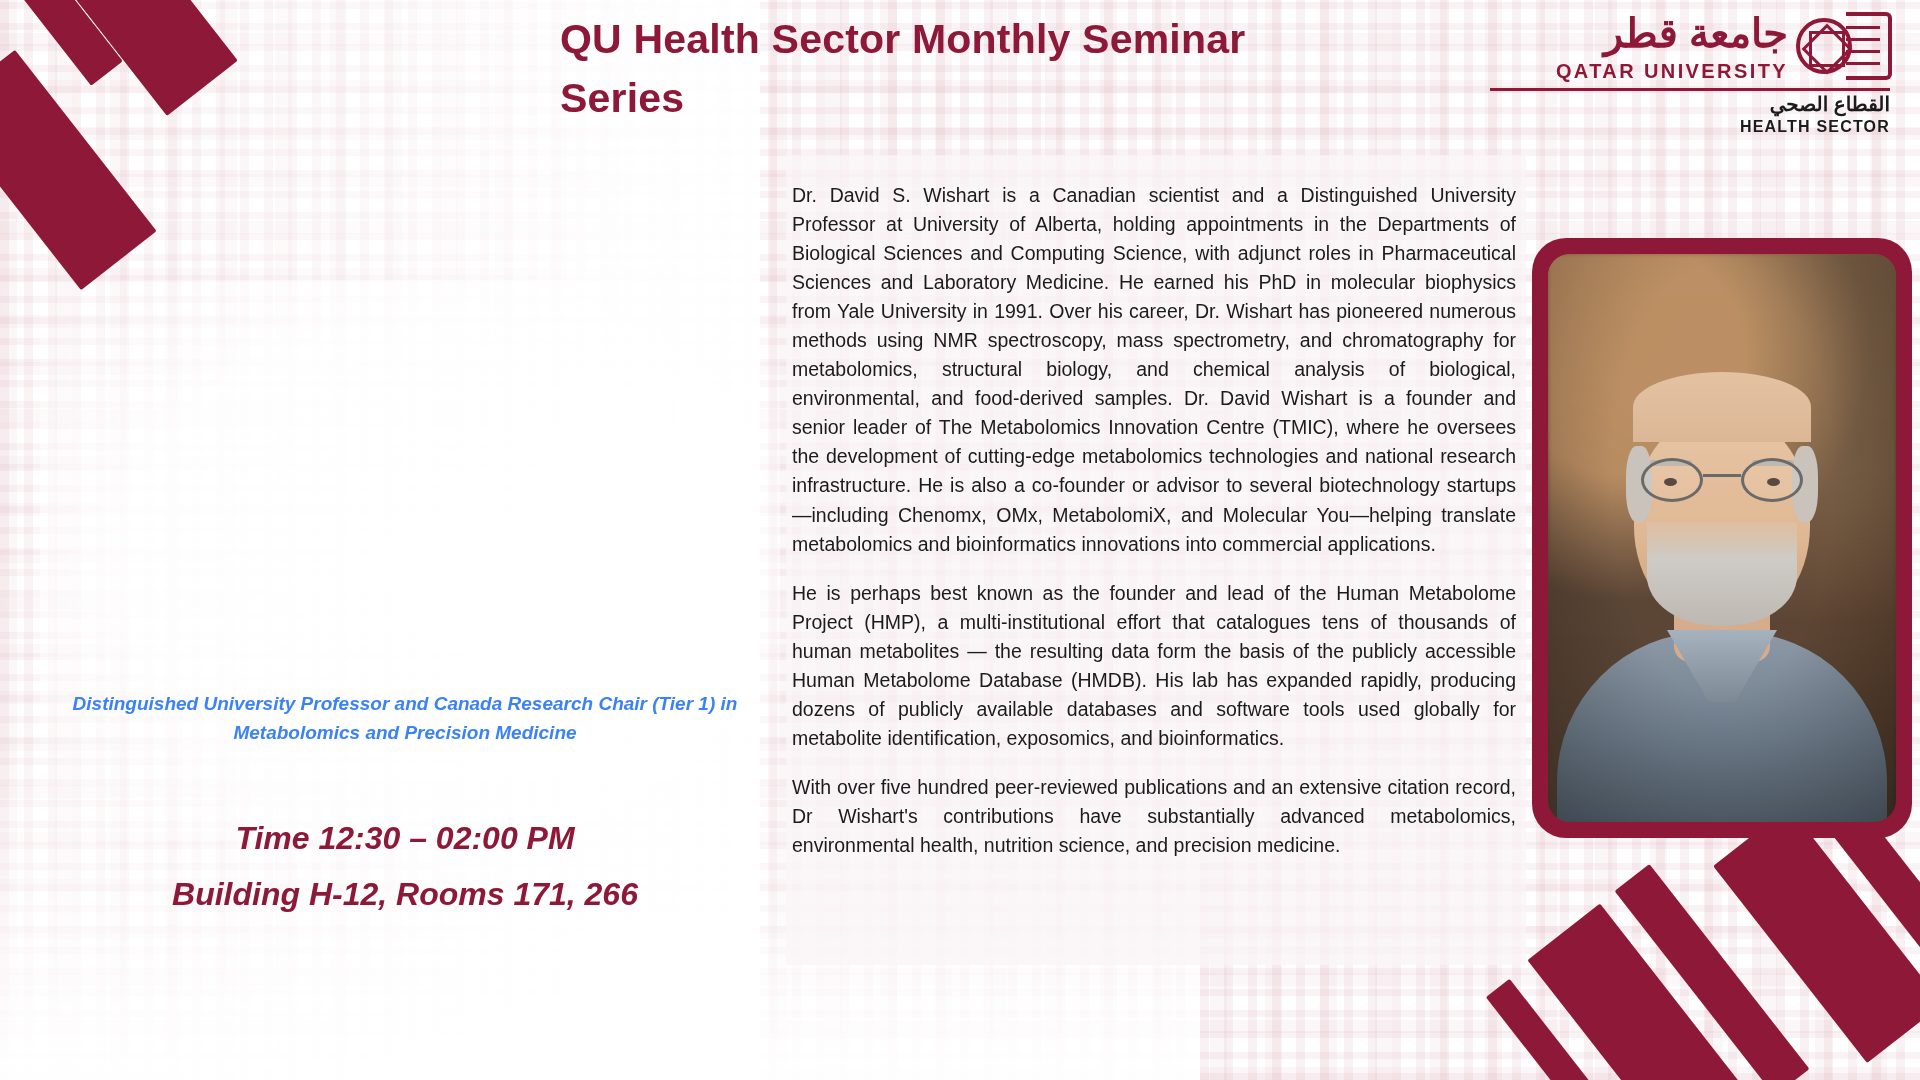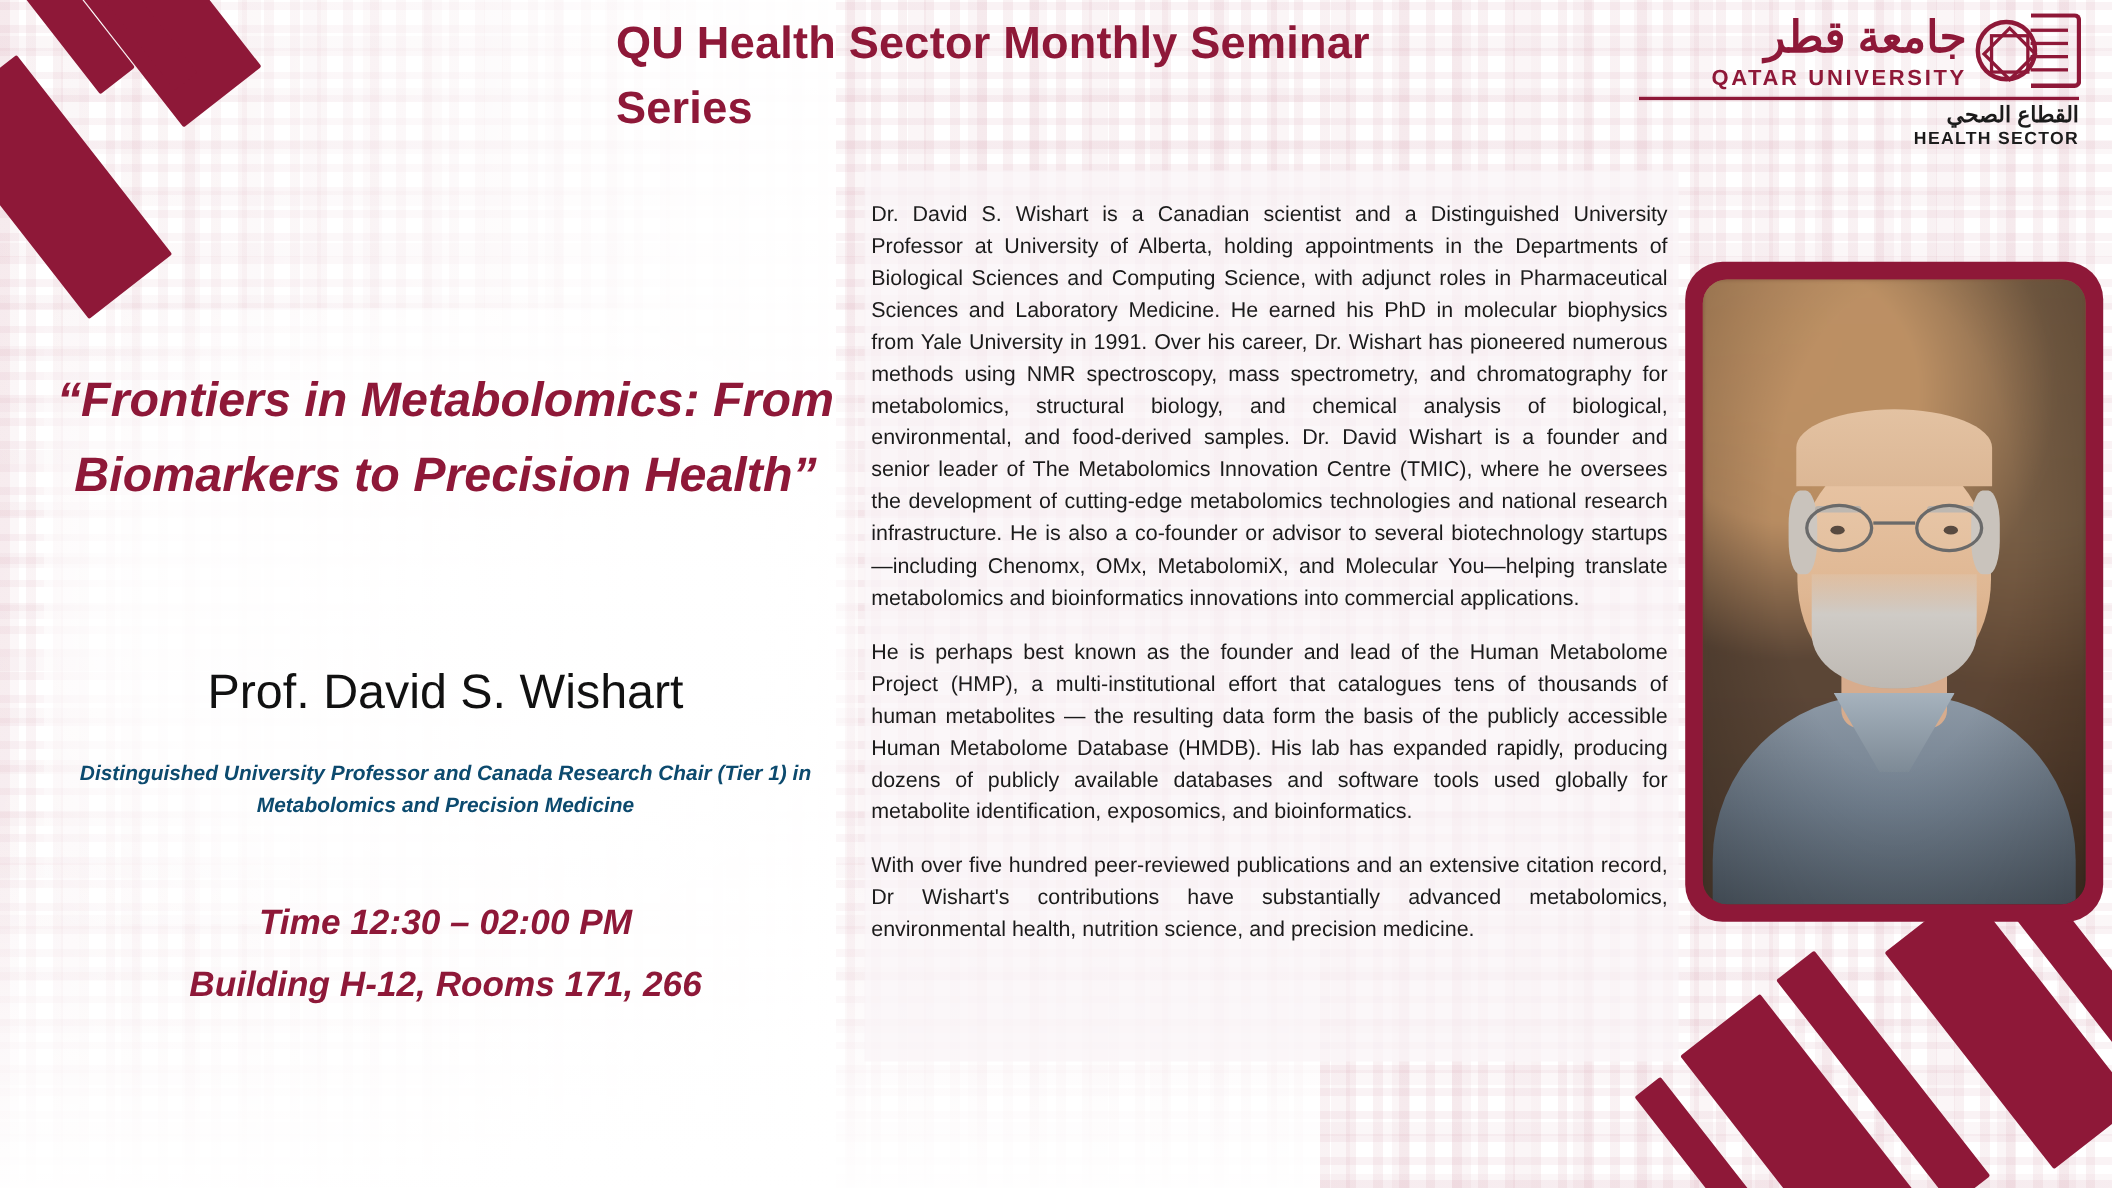--- a/index.html
+++ b/index.html
@@ -134,21 +134,21 @@
   }
   .speaker {
     position: absolute; left: 20px; top: 605px; width: 770px;
     text-align: center;
     color: #111111;
     font-size: 44px;
   }
   .speaker-sub {
     position: absolute; left: 60px; top: 690px; width: 690px;
     text-align: center;
-    color: #0c4a6e;
+    color: #3b82f6;
     font-size: 19px;
     font-style: italic;
     font-weight: bold;
     line-height: 1.5;
   }
   .when {
     position: absolute; left: 20px; top: 810px; width: 770px;
     text-align: center;
     color: #8e1838;
     font-size: 32px;
@@ -304,22 +304,20 @@
       <span class="star"></span>
       <span class="book"></span>
     </div>
     <div class="qu-ar">جامعة قطر</div>
     <div class="qu-en">QATAR UNIVERSITY</div>
     <div class="qu-rule"></div>
     <div class="hs-ar">القطاع الصحي</div>
     <div class="hs-en">HEALTH SECTOR</div>
   </div>
 
-  <div class="talk-title">“Frontiers in Metabolomics: From Biomarkers to Precision Health”</div>
-  <div class="speaker">Prof. David S. Wishart</div>
   <div class="speaker-sub">Distinguished University Professor and Canada Research Chair (Tier 1) in Metabolomics and Precision Medicine</div>
   <div class="when">
     <div>Time 12:30 – 02:00 PM</div>
     <div>Building H-12, Rooms 171, 266</div>
   </div>
 
   <div class="bio">
     <p>Dr. David S. Wishart is a Canadian scientist and a Distinguished University Professor at University of Alberta, holding appointments in the Departments of Biological Sciences and Computing Science, with adjunct roles in Pharmaceutical Sciences and Laboratory Medicine. He earned his PhD in molecular biophysics from Yale University in 1991. Over his career, Dr. Wishart has pioneered numerous methods using NMR spectroscopy, mass spectrometry, and chromatography for metabolomics, structural biology, and chemical analysis of biological, environmental, and food-derived samples.  Dr. David Wishart is a founder and senior leader of The Metabolomics Innovation Centre (TMIC), where he oversees the development of cutting-edge metabolomics technologies and national research infrastructure. He is also a co-founder or advisor to several biotechnology startups—including Chenomx, OMx, MetabolomiX, and Molecular You—helping translate metabolomics and bioinformatics innovations into commercial applications.</p>
     <p>He is perhaps best known as the founder and lead of the Human Metabolome Project (HMP), a multi-institutional effort that catalogues tens of thousands of human metabolites — the resulting data form the basis of the publicly accessible Human Metabolome Database (HMDB). His lab has expanded rapidly, producing dozens of publicly available databases and software tools used globally for metabolite identification, exposomics, and bioinformatics.</p>
     <p>With over five hundred peer-reviewed publications and an extensive citation record, Dr Wishart's contributions have substantially advanced metabolomics, environmental health, nutrition science, and precision medicine.</p>

